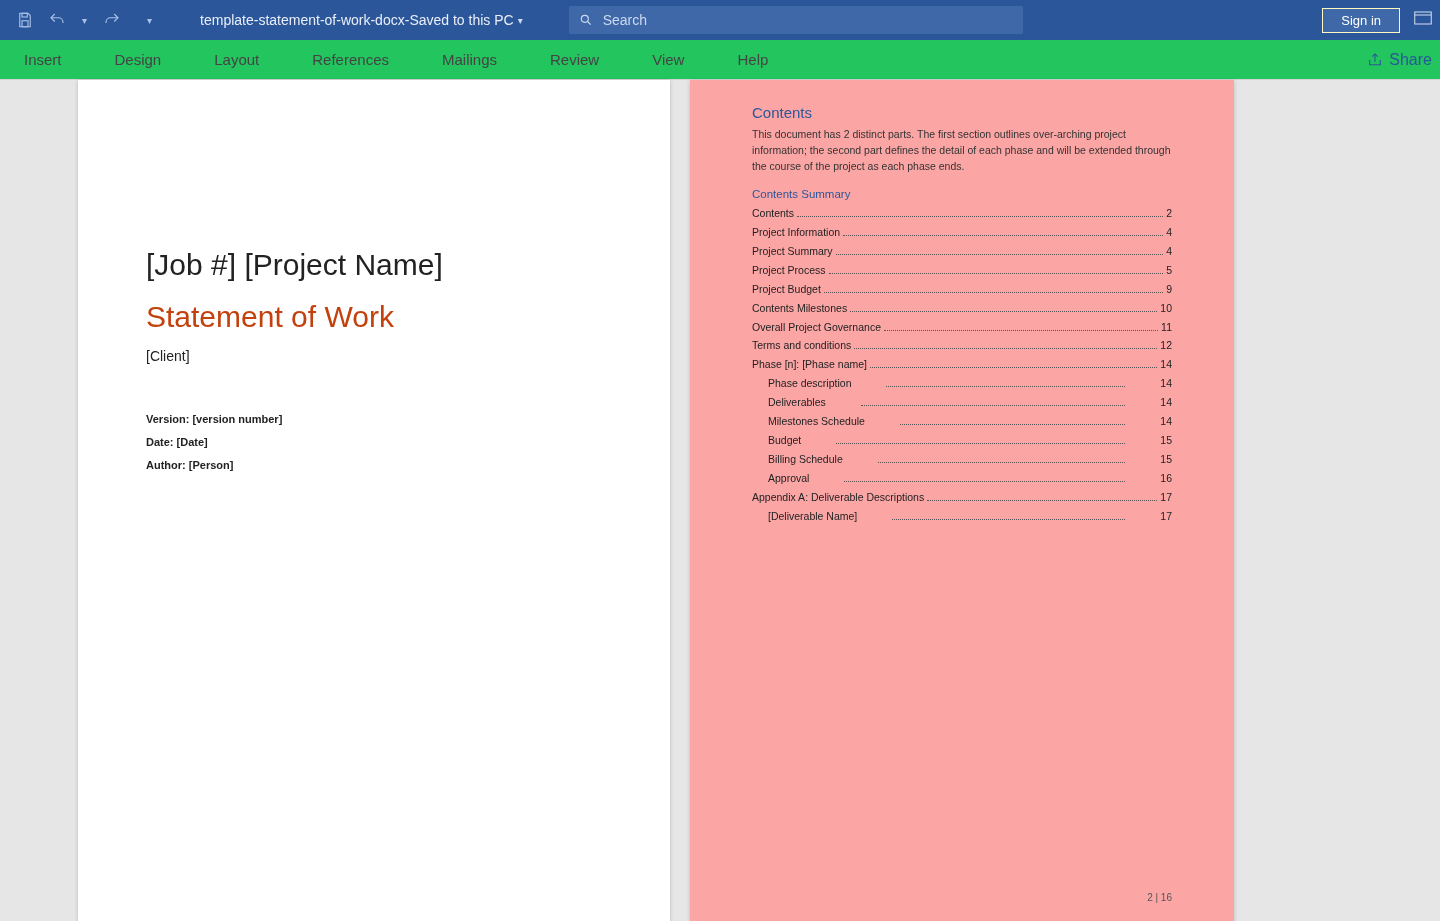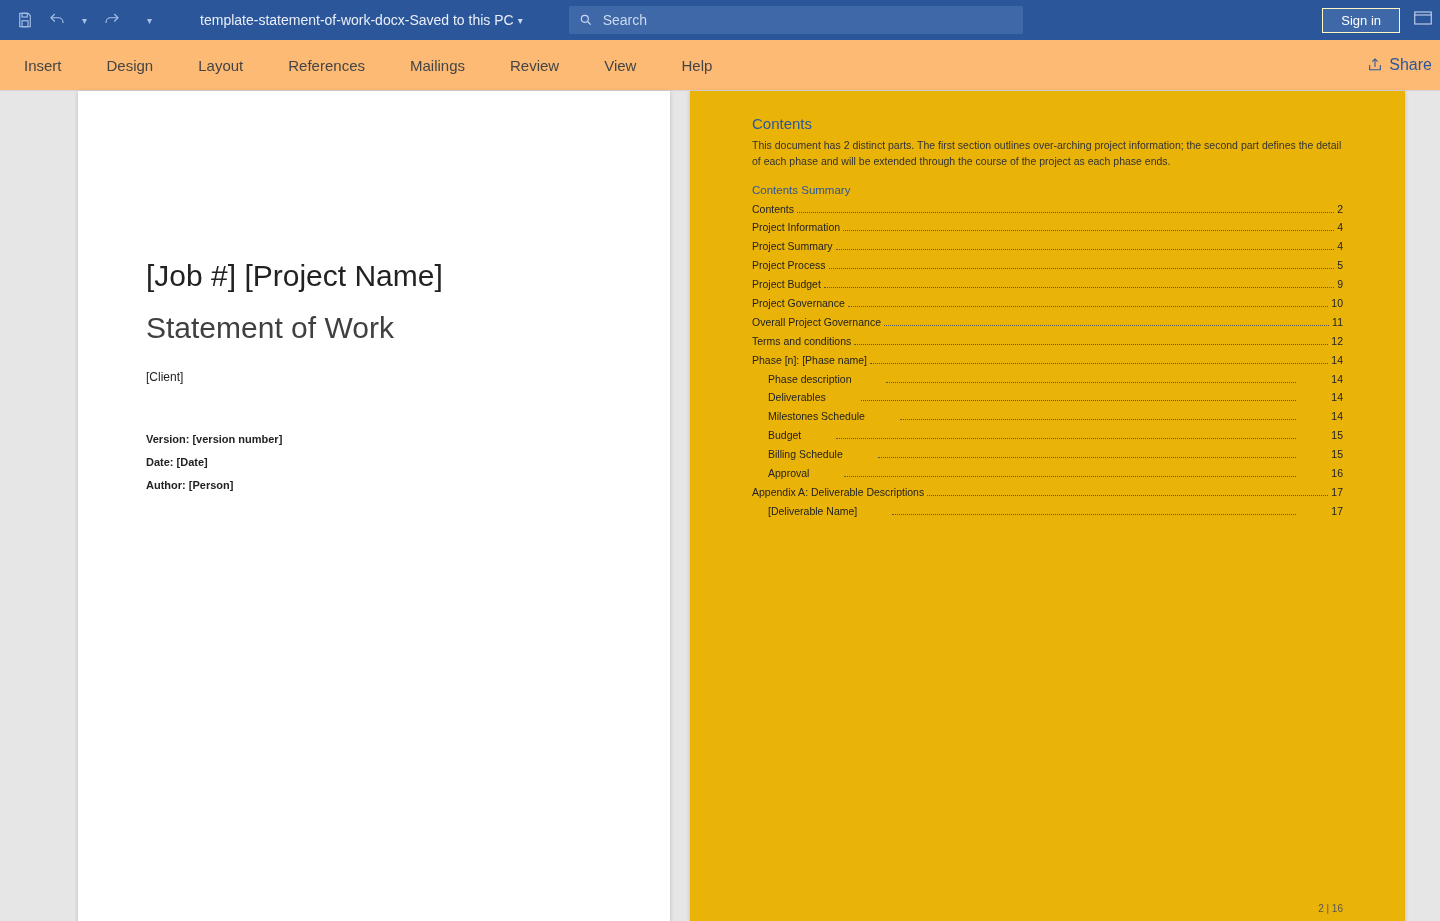--- a/index.html
+++ b/index.html
@@ -38,27 +38,27 @@
       background: #3f68a8;
       color: #fff;
       font-size: 13px;
       padding: 4px 18px;
       border: 1px solid #fef9c3;
       cursor: pointer;
     }
     .ribbon-opts svg { width: 18px; height: 14px; fill: none; stroke: #cdd9ef; stroke-width: 1.4; }
 
     .ribbon {
-      background: #fdba74;
+      background: #22c55e;
       border-bottom: 1px solid #d4d4d4;
-      height: 51px;
+      height: 40px;
       display: flex;
       align-items: center;
       padding: 0 4px;
-      gap: 5px;
+      gap: 13px;
     }
     .ribbon-tab {
       padding: 0 20px;
       height: 40px;
       display: flex;
       align-items: center;
       font-size: 15px;
       color: #444;
       cursor: pointer;
     }
@@ -82,33 +82,33 @@
     }
     .page {
       background: #fff;
       width: 592px;
       height: 100%;
       box-shadow: 0 1px 4px rgba(0,0,0,.2);
       position: relative;
       padding: 78px 68px 40px 68px;
     }
     .page2 {
-      background: #eab308;
-      width: 715px;
+      background: #fca5a5;
+      width: 544px;
       height: 100%;
       box-shadow: 0 1px 4px rgba(0,0,0,.2);
       position: relative;
       padding: 24px 62px 40px 62px;
       font-size: 11px;
       color: #222;
     }
 
     .p1 .title1 { font-size: 30px; color: #222; margin-top: 90px; }
-    .p1 .title2 { font-size: 30px; color: #404040; margin-top: 18px; }
-    .p1 .client { font-size: 12px; color: #222; margin-top: 25px; }
+    .p1 .title2 { font-size: 30px; color: #c2410c; margin-top: 18px; }
+    .p1 .client { font-size: 14px; color: #222; margin-top: 14px; }
     .p1 .meta { font-size: 11px; color: #222; margin-top: 44px; line-height: 2.1; font-weight: 600; }
 
     .p2 .contents-h { color: #2b579a; font-size: 15px; font-weight: 400; }
     .p2 .contents-desc { font-size: 10.5px; color: #333; margin-top: 6px; line-height: 1.5; }
     .p2 .summary-h { color: #2b579a; font-size: 11.5px; margin-top: 14px; font-weight: 400; }
     .toc-list { margin-top: 4px; }
     .toc-row {
       display: flex;
       align-items: baseline;
       font-size: 10.5px;
@@ -244,21 +244,21 @@
           <span class="toc-label">Project Process</span>
           <span class="toc-leader"></span>
           <span class="toc-page">5</span>
         </div>
         <div class="toc-row">
           <span class="toc-label">Project Budget</span>
           <span class="toc-leader"></span>
           <span class="toc-page">9</span>
         </div>
         <div class="toc-row">
-          <span class="toc-label">Project Governance</span>
+          <span class="toc-label">Contents Milestones</span>
           <span class="toc-leader"></span>
           <span class="toc-page">10</span>
         </div>
         <div class="toc-row">
           <span class="toc-label">Overall Project Governance</span>
           <span class="toc-leader"></span>
           <span class="toc-page">11</span>
         </div>
         <div class="toc-row">
           <span class="toc-label">Terms and conditions</span>

